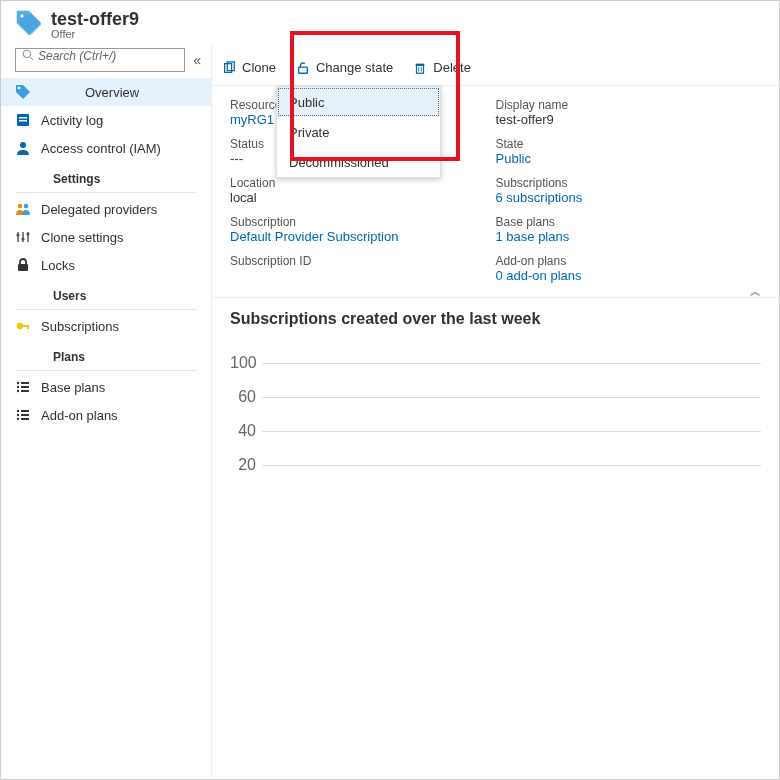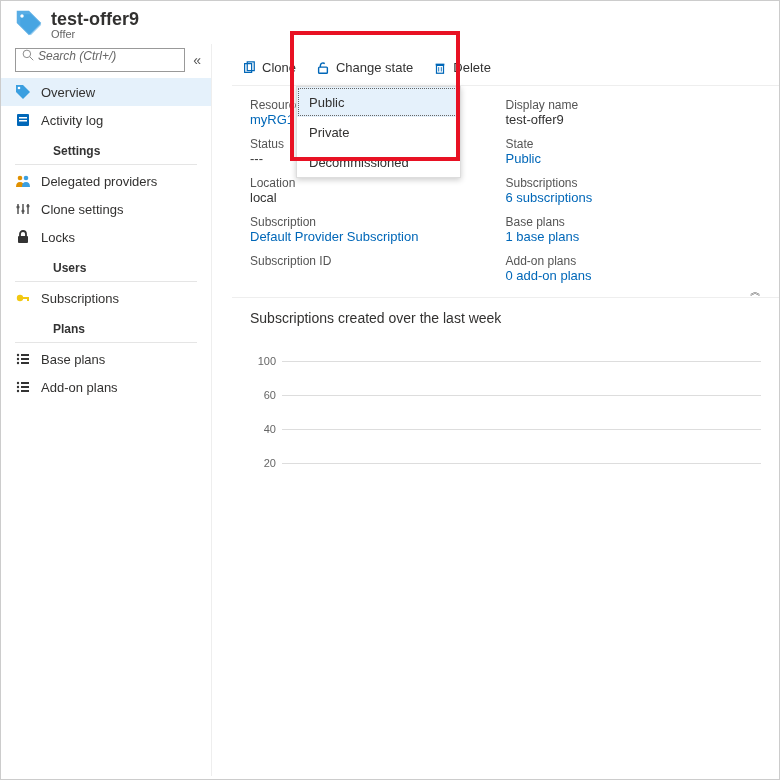--- a/index.html
+++ b/index.html
@@ -10,42 +10,42 @@
   .header-title { font-size:18px; font-weight:600; }
   .header-sub { font-size:11px; color:#666; margin-top:-2px; }
   .body { display:flex; height:calc(100% - 46px); }
   .sidebar { width:210px; border-right:0; padding:4px 0; }
   .collapse-row { display:flex; align-items:center; padding:0 10px 6px 14px; }
   .search-box { display:flex; border:1px solid #999; height:24px; flex:1; padding:0 6px; font-size:12px; font-style:italic; color:#666; }
   .search-box svg { width:12px; height:12px; margin-right:4px; flex:none; }
   .collapse-icon { margin-left:8px; color:#555; font-size:14px; }
   .nav-item { display:flex; align-items:center; height:28px; padding:0 14px; cursor:pointer; font-size:13px; }
   .nav-item .ic { width:16px; height:16px; margin-right:10px; display:flex; align-items:center; justify-content:center; }
-  .nav-item.selected { background:#e5f1fb; }
+  .nav-item.selected { background:#e5f1fb;gap:44px; }
   .section-label { font-size:12px; font-weight:600; padding:10px 14px 4px 14px; color:#333;margin-left:38px; }
   .sep { border-top:1px solid #e5e5e5; margin:2px 14px; }
-  .main { flex:1; display:flex; flex-direction:column; border-left:1px solid #eee;padding-left:20px; }
+  .main { flex:1; display:flex; flex-direction:column; border-left:1px solid #eee; }
   .toolbar { display:flex; align-items:center; height:36px; border-bottom:1px solid #eee; margin-top:6px; position:relative; }
   .tool-btn { display:flex; align-items:center; height:36px; padding:0 10px; font-size:13px; color:#333; cursor:pointer; }
   .tool-btn .ic { width:14px; height:14px; margin-right:6px; display:flex; align-items:center; justify-content:center; }
   .dropdown { position:absolute; top:36px; left:64px; width:165px; background:#fff; box-shadow:0 2px 6px rgba(0,0,0,.2); border:1px solid #ddd; z-index:5; }
   .dd-item { height:30px; display:flex; align-items:center; padding:0 12px; font-size:13px; cursor:pointer; }
   .dd-item.selected { background:#e5f1fb; outline:1px dotted #666; outline-offset:-2px; }
   .highlight { position:absolute; border:4px solid #e81123; pointer-events:none; z-index:20; }
   .details { display:flex; padding:12px 18px 0 18px; }
   .col { flex:1; }
   .field { margin-bottom:10px; }
   .f-label { font-size:12px; color:#555; }
   .f-value { font-size:13px; color:#333; }
   .link { color:#0067b8; cursor:pointer; }
   .chart-area { padding:12px 18px; border-top:1px solid #eee; margin-top:4px; position:relative; }
   .chart-toggle { position:absolute; top:-14px; right:18px; font-size:11px; color:#666; }
-  .chart-title { font-size:14px; margin-bottom:18px; }
+  .chart-title { font-size:16px; margin-bottom:18px;font-weight:bold; }
   .grid-row { display:flex; align-items:center; height:34px; }
-  .y-label { width:32px; text-align:right; font-size:11px; color:#666; padding-right:6px; }
+  .y-label { width:32px; text-align:right; font-size:16px; color:#666; padding-right:6px; }
   .g-line { flex:1; border-top:1px solid #ddd; }
 </style>
 </head>
 <body>
 
 <div class="header">
   <span class="header-icon">
     <svg viewBox="0 0 32 32">
         <g fill="#3b9fe0">
           <path d="M2 2 L16 2 L30 16 L16 30 L2 16 Z" opacity=".85"></path>
@@ -86,20 +86,29 @@
     <div class="nav-item">
       <span class="ic">
           <svg viewBox="0 0 16 16">
             <rect x="2" y="2" width="12" height="12" rx="1" fill="#0067b8"></rect>
             <rect x="4" y="5" width="8" height="1.5" fill="#fff"></rect>
             <rect x="4" y="8" width="8" height="1.5" fill="#fff"></rect>
           </svg>
         </span>
       <span>Activity log</span>
     </div>
+    <div class="nav-item">
+      <span class="ic">
+          <svg viewBox="0 0 16 16">
+            <circle cx="8" cy="5" r="3" fill="#0067b8"></circle>
+            <path d="M2 15 Q2 10 8 10 Q14 10 14 15 Z" fill="#0067b8"></path>
+          </svg>
+        </span>
+      <span>Access control (IAM)</span>
+    </div>
 
     <div class="section-label">Settings</div>
     <div class="sep"></div>
     <div class="nav-item">
       <span class="ic">
           <svg viewBox="0 0 16 16">
             <circle cx="5" cy="5" r="2.3" fill="#e09000"></circle>
             <circle cx="11" cy="5" r="2.3" fill="#3b9fe0"></circle>
             <path d="M1 14 Q1 9 5 9 Q9 9 9 14" fill="#e09000"></path>
             <path d="M7 14 Q7 9 11 9 Q15 9 15 14" fill="#3b9fe0"></path>

